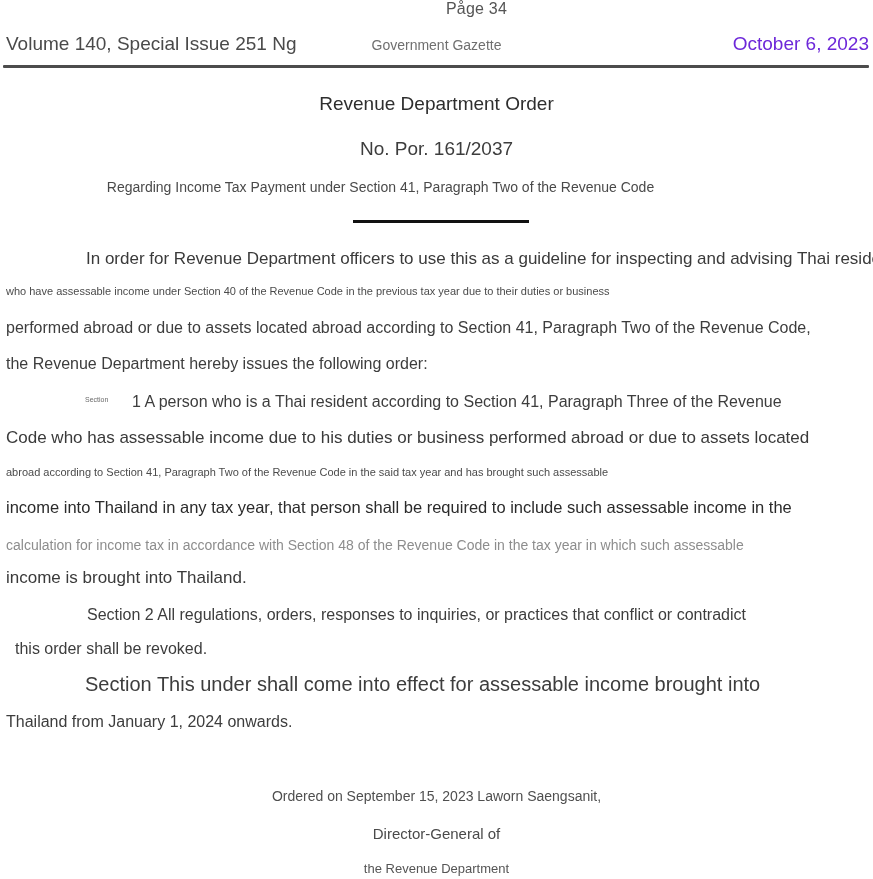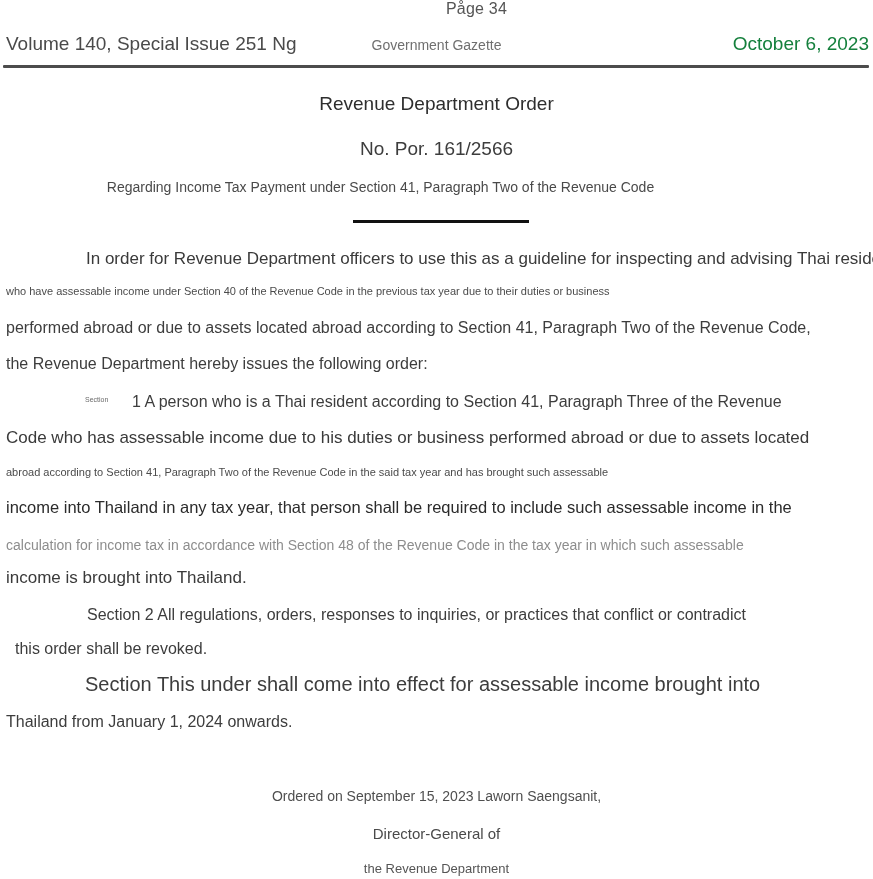--- a/index.html
+++ b/index.html
@@ -57,21 +57,21 @@
     text-align: center;
     font-size: 14px;
     color: #6f6f6f;
     white-space: nowrap;
   }
   .head-right {
     position: absolute;
     right: 4px;
     top: 0;
     font-size: 19px;
-    color: #15803d;
+    color: #6d28d9;
     white-space: nowrap;
   }
   .rule-full {
     position: absolute;
     top: 65px;
     left: 3px;
     width: 866px;
     height: 3px;
     background: #4c4c4c;
     border-radius: 1px;
@@ -149,21 +149,21 @@
 
   <div class="headrow">
     <div class="head-left">Volume 140, Special Issue 251 Ng</div>
     <div class="head-center">Government Gazette</div>
     <div class="head-right">October 6, 2023</div>
   </div>
 
   <div class="rule-full"></div>
 
   <div class="title-main">Revenue Department Order</div>
-  <div class="title-no">No. Por. 161/2566</div>
+  <div class="title-no">No. Por. 161/2037</div>
   <div class="title-sub">Regarding Income Tax Payment under Section 41, Paragraph Two of the Revenue Code</div>
   <div class="rule-short"></div>
 
   <div class="ln s-lg" style="left:86px;  top:250px;">In order for Revenue Department officers to use this as a guideline for inspecting and advising Thai residents</div>
   <div class="ln s-sm" style="left:6px;   top:286px;">who have assessable income under Section 40 of the Revenue Code in the previous tax year due to their duties or business</div>
   <div class="ln s-md" style="left:6px;   top:320px;">performed abroad or due to assets located abroad according to Section 41, Paragraph Two of the Revenue Code,</div>
   <div class="ln s-md" style="left:6px;   top:356px;">the Revenue Department hereby issues the following order:</div>
 
   <div class="ln s-tiny" style="left:85px;  top:396px;">Section</div>
   <div class="ln s-md" style="left:132px; top:394px;">1 A person who is a Thai resident according to Section 41, Paragraph Three of the Revenue</div>

